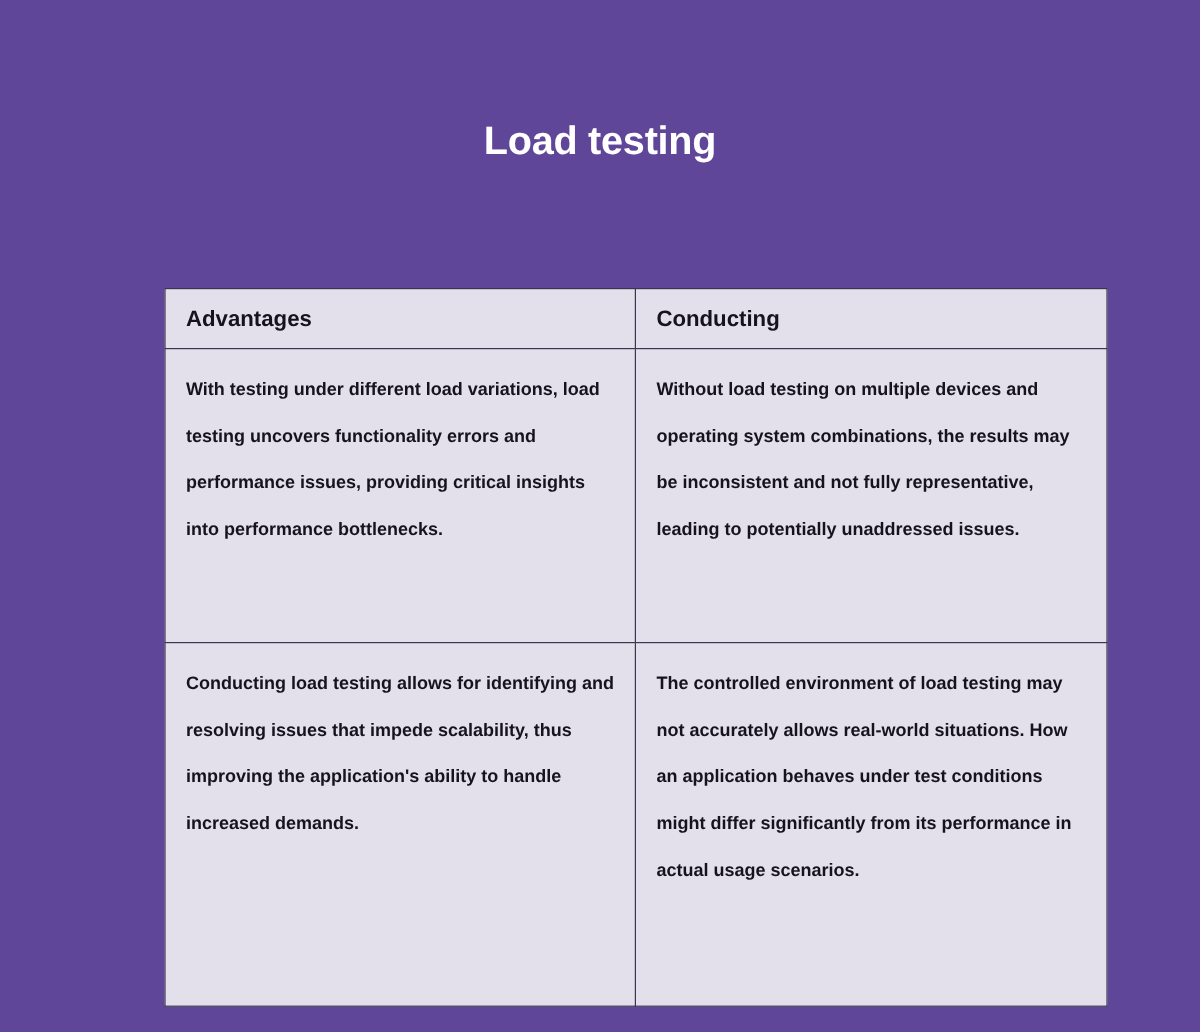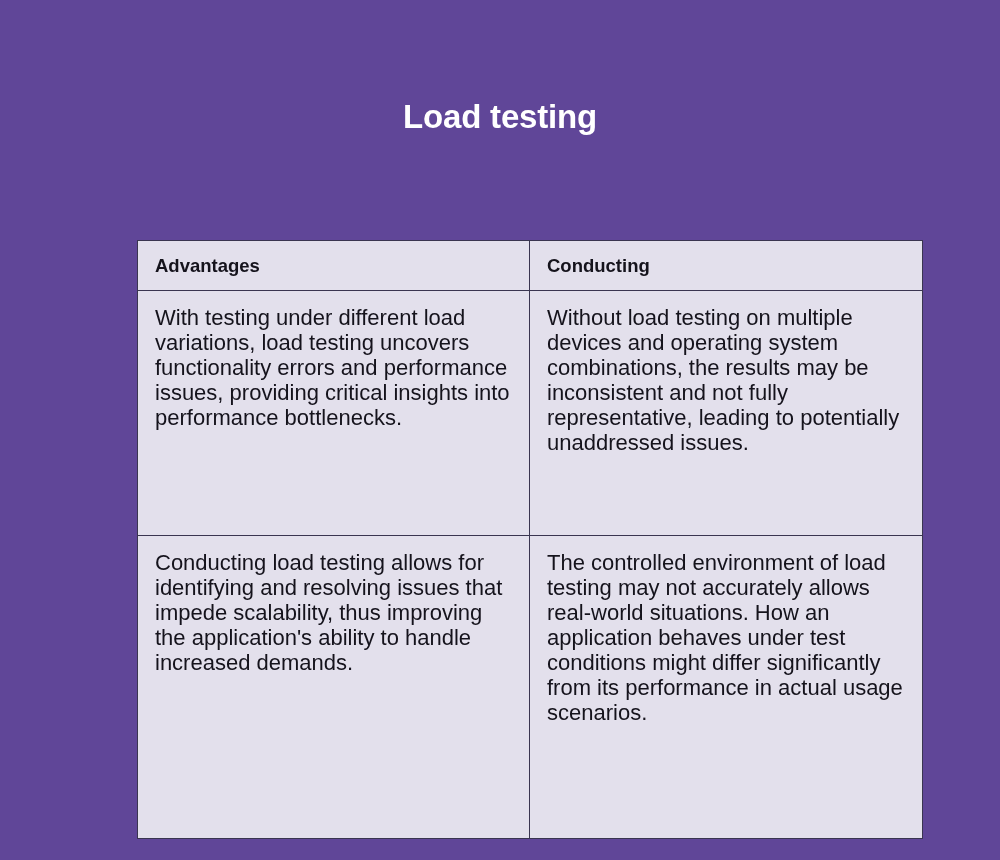--- a/index.html
+++ b/index.html
@@ -51,23 +51,23 @@
     color: #15131c;
   }
   table.compare th {
     font-size: 18.5px;
     font-weight: bold;
     text-align: left;
     padding-top: 14px;
     padding-bottom: 13px;
   }
   table.compare td {
-    font-size: 22px;
-    line-height: 25px;
-    font-weight: normal;
+    font-size: 15px;
+    line-height: 39px;
+    font-weight: bold;
   }
   .col-a { width: 358px; }
   .col-b { width: 359px; }
   .cell-text {
     display: block;
     white-space: pre-line;
   }
   .row-1 td { height: 214px; }
   .row-2 td { height: 272px; }
 </style>

